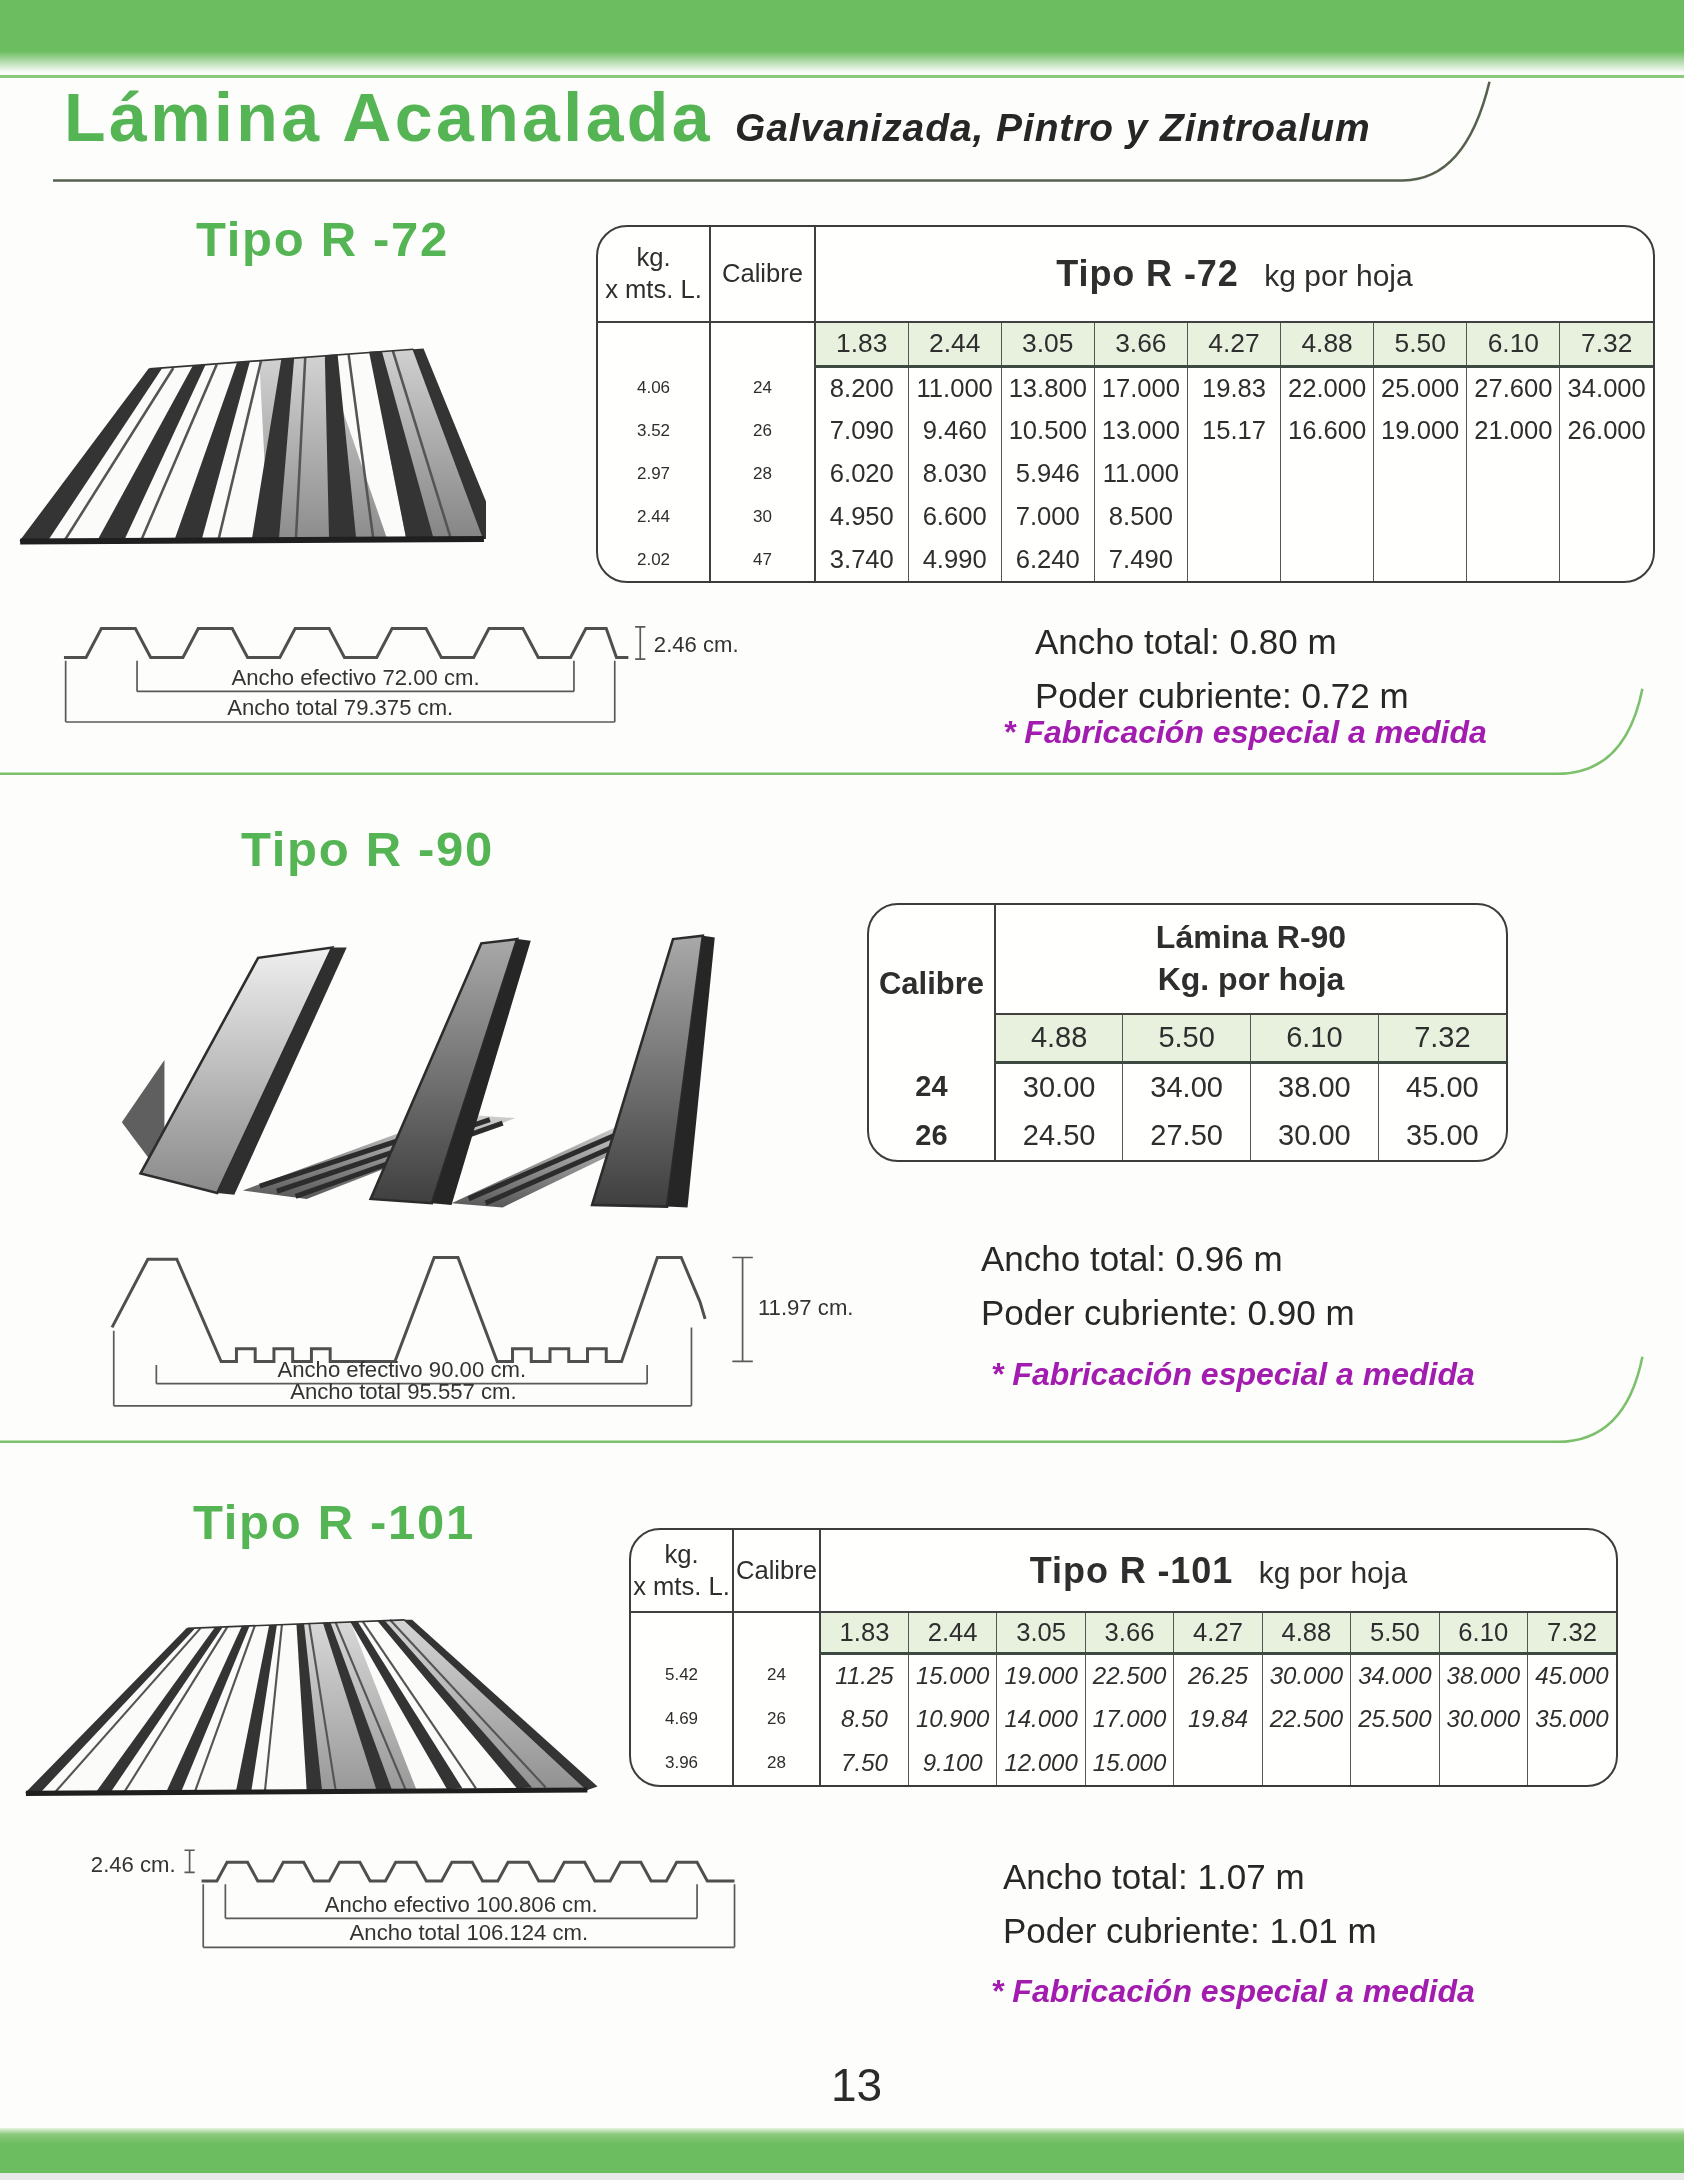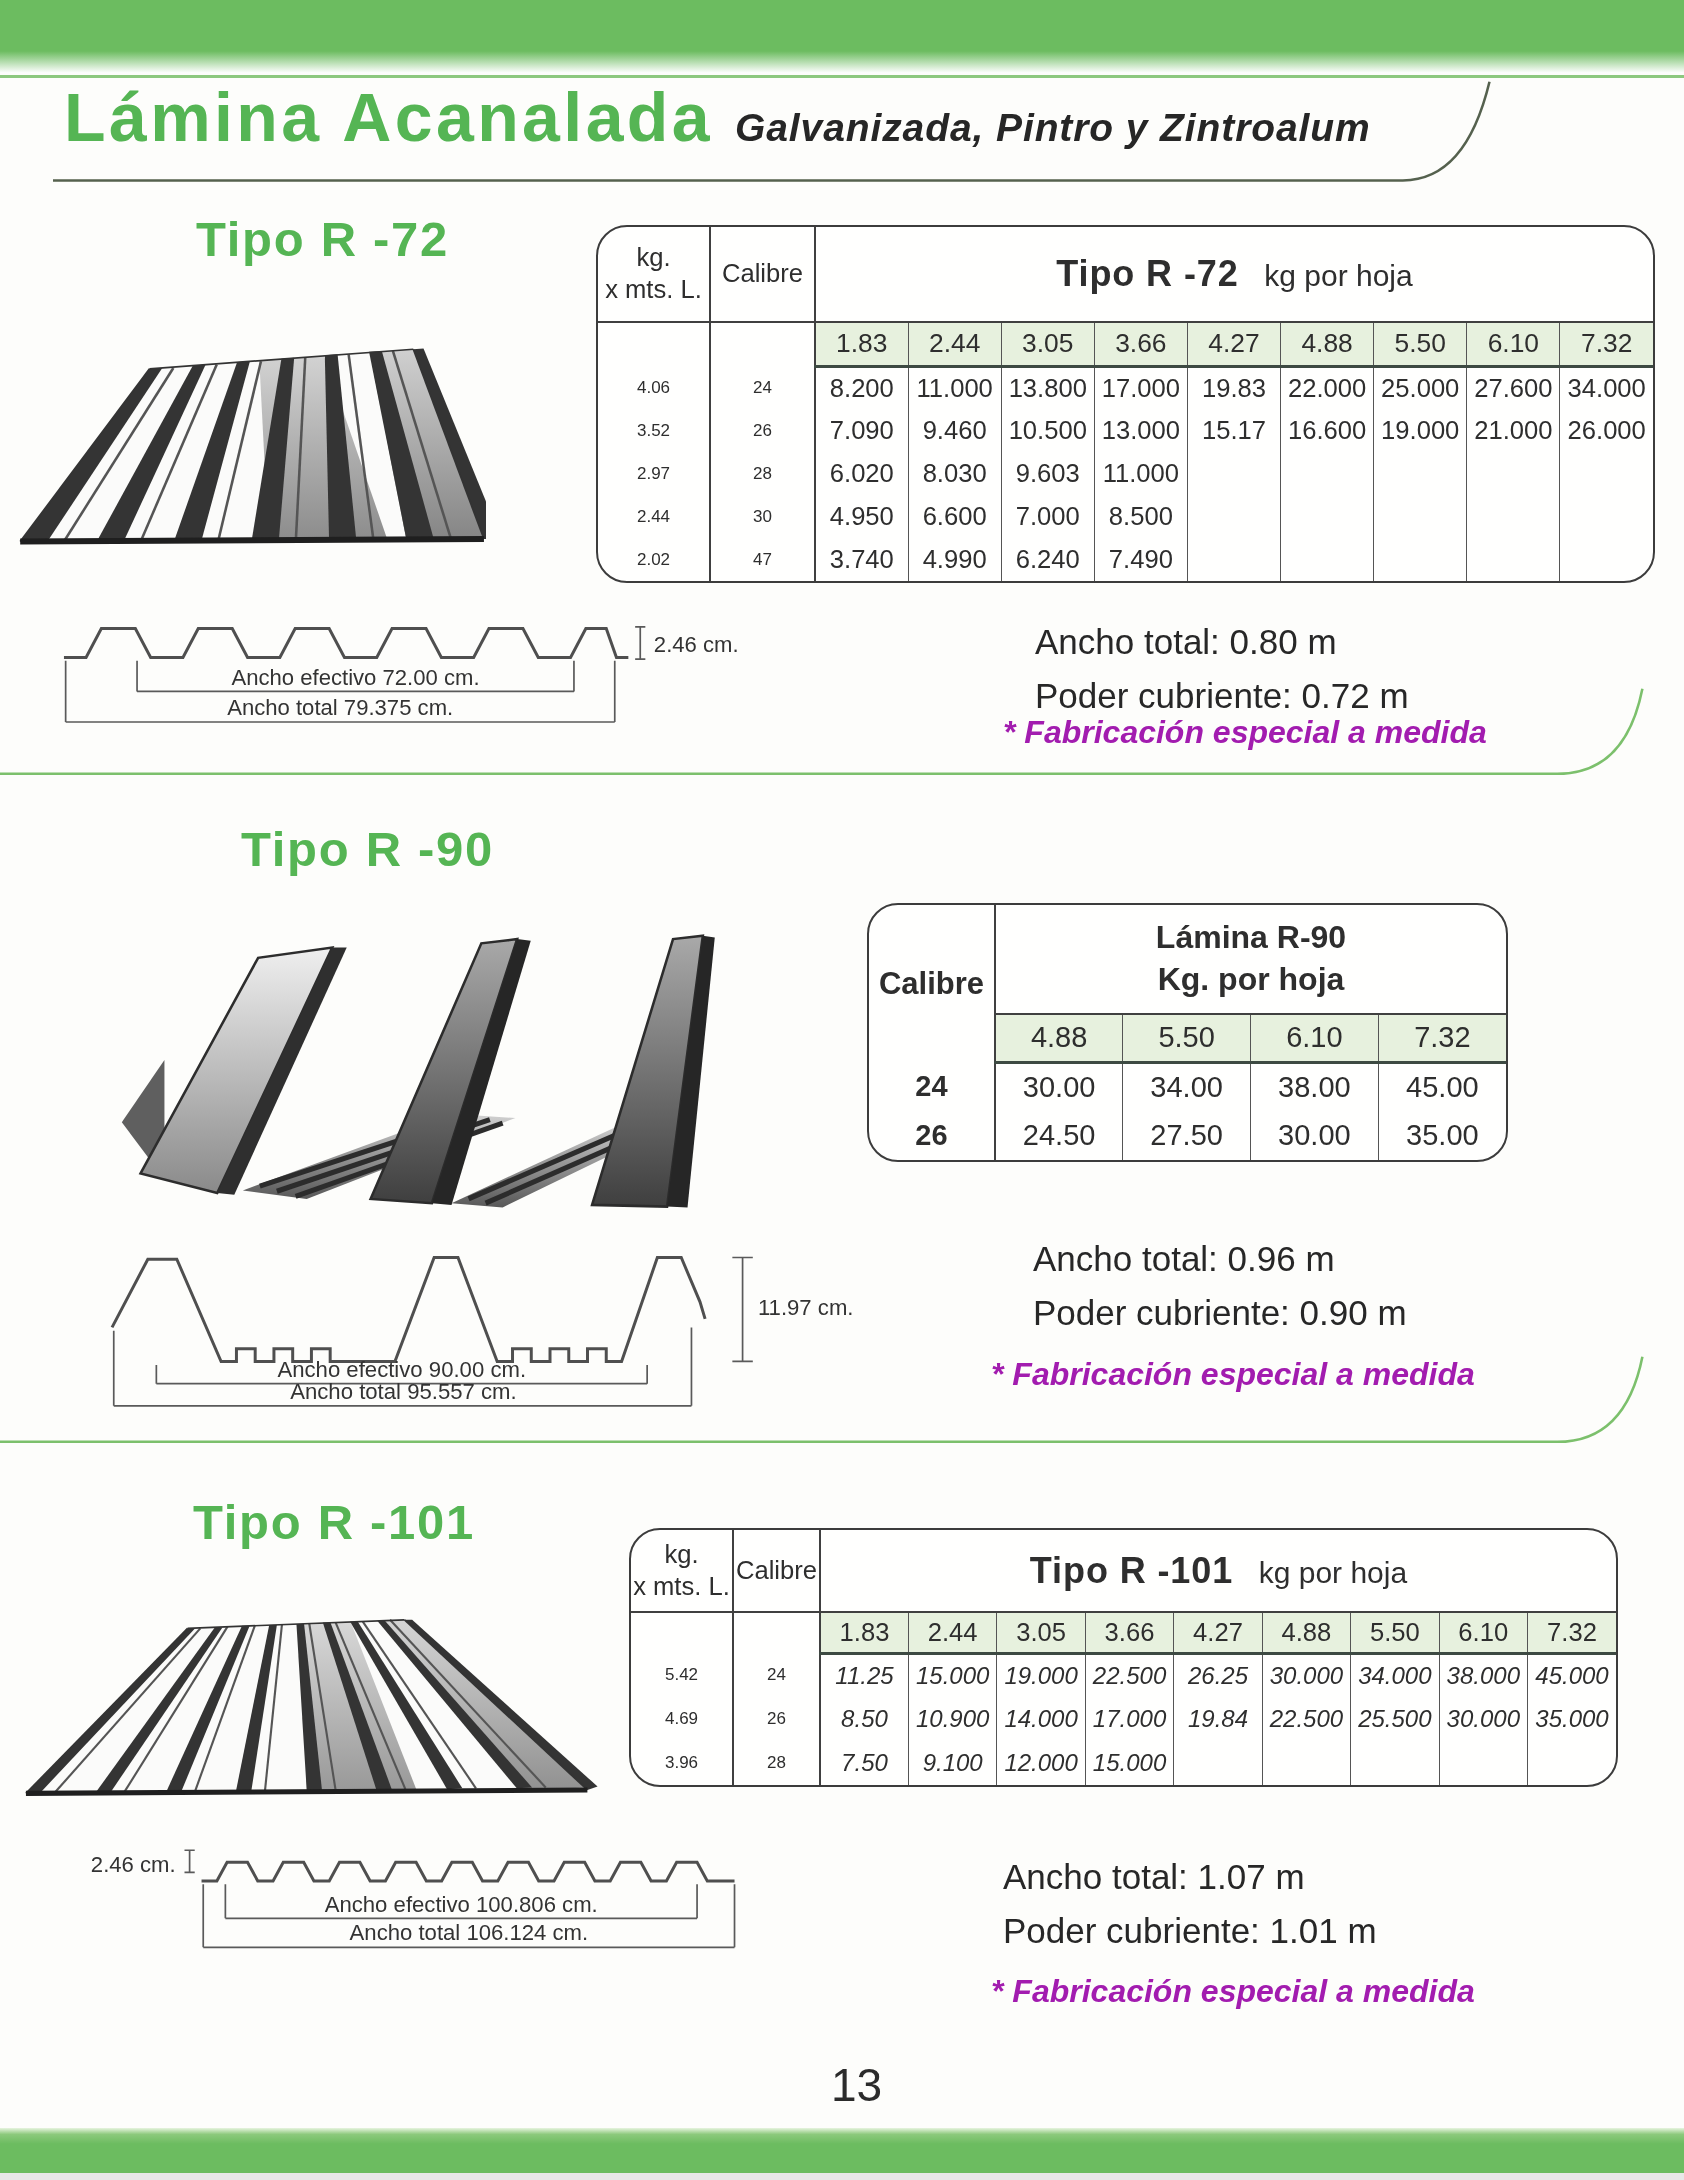--- a/index.html
+++ b/index.html
@@ -157,21 +157,21 @@
         <td class="num">16.600</td>
         <td class="num">19.000</td>
         <td class="num">21.000</td>
         <td class="num">26.000</td>
       </tr>
       <tr style="height:43px">
         <td class="bR kgc">2.97</td>
         <td class="bR kgc">28</td>
         <td class="num">6.020</td>
         <td class="num">8.030</td>
-        <td class="num">9.603</td>
+        <td class="num">5.946</td>
         <td class="num">11.000</td>
         <td class="num"></td>
         <td class="num"></td>
         <td class="num"></td>
         <td class="num"></td>
         <td class="num"></td>
       </tr>
       <tr style="height:43px">
         <td class="bR kgc">2.44</td>
         <td class="bR kgc">30</td>
@@ -299,21 +299,21 @@
   <svg class="abs" style="left:95px;top:1225px;" width="818" height="192" viewBox="0 0 960 225">
     <path class="pline" d="M20,120 L62,40 L96,40 L148,160 L166,160 L166,145 L188,145 L188,160 L210,160 L210,145 L232,145 L232,160 L254,160 L254,145 L276,145 L276,160 L352,160 L398,38 L426,38 L472,160 L490,160 L490,145 L512,145 L512,160 L534,160 L534,145 L556,145 L556,160 L578,160 L578,145 L600,145 L600,160 L618,160 L660,38 L688,38 L710,90 L716,110"></path>
     <path class="dline" d="M72,164 L72,186 M648,164 L648,186 M72,186 L648,186"></path>
     <text class="plabel" x="360" y="178" text-anchor="middle">Ancho efectivo 90.00 cm.</text>
     <path class="dline" d="M22,124 L22,212 M700,120 L700,212 M22,212 L700,212"></path>
     <text class="plabel" x="362" y="204" text-anchor="middle">Ancho total 95.557 cm.</text>
     <path class="dline" d="M760,38 L760,160 M748,38 L772,38 M748,160 L772,160"></path>
     <text class="plabel" x="778" y="106" text-anchor="start">11.97 cm.</text>
   </svg>
 
-  <div class="abs specs" style="left:1033px;top:1232px;">
+  <div class="abs specs" style="left:981px;top:1232px;">
     <div>Ancho total: 0.96 m</div>
     <div>Poder cubriente: 0.90 m</div>
   </div>
   <div class="abs note" style="left:991px;top:1356px;">* Fabricación especial a medida</div>
 
   <svg class="abs" style="left:0;top:1348px;" width="1685" height="111" viewBox="0 0 1978 130">
     <path d="M0,110 L1828,110 Q1908,110 1928,10" fill="none" stroke="#7cc06c" stroke-width="3"></path>
   </svg>
 
   <div class="abs sec-heading" style="left:193px;top:1494px;">Tipo R -101</div>

